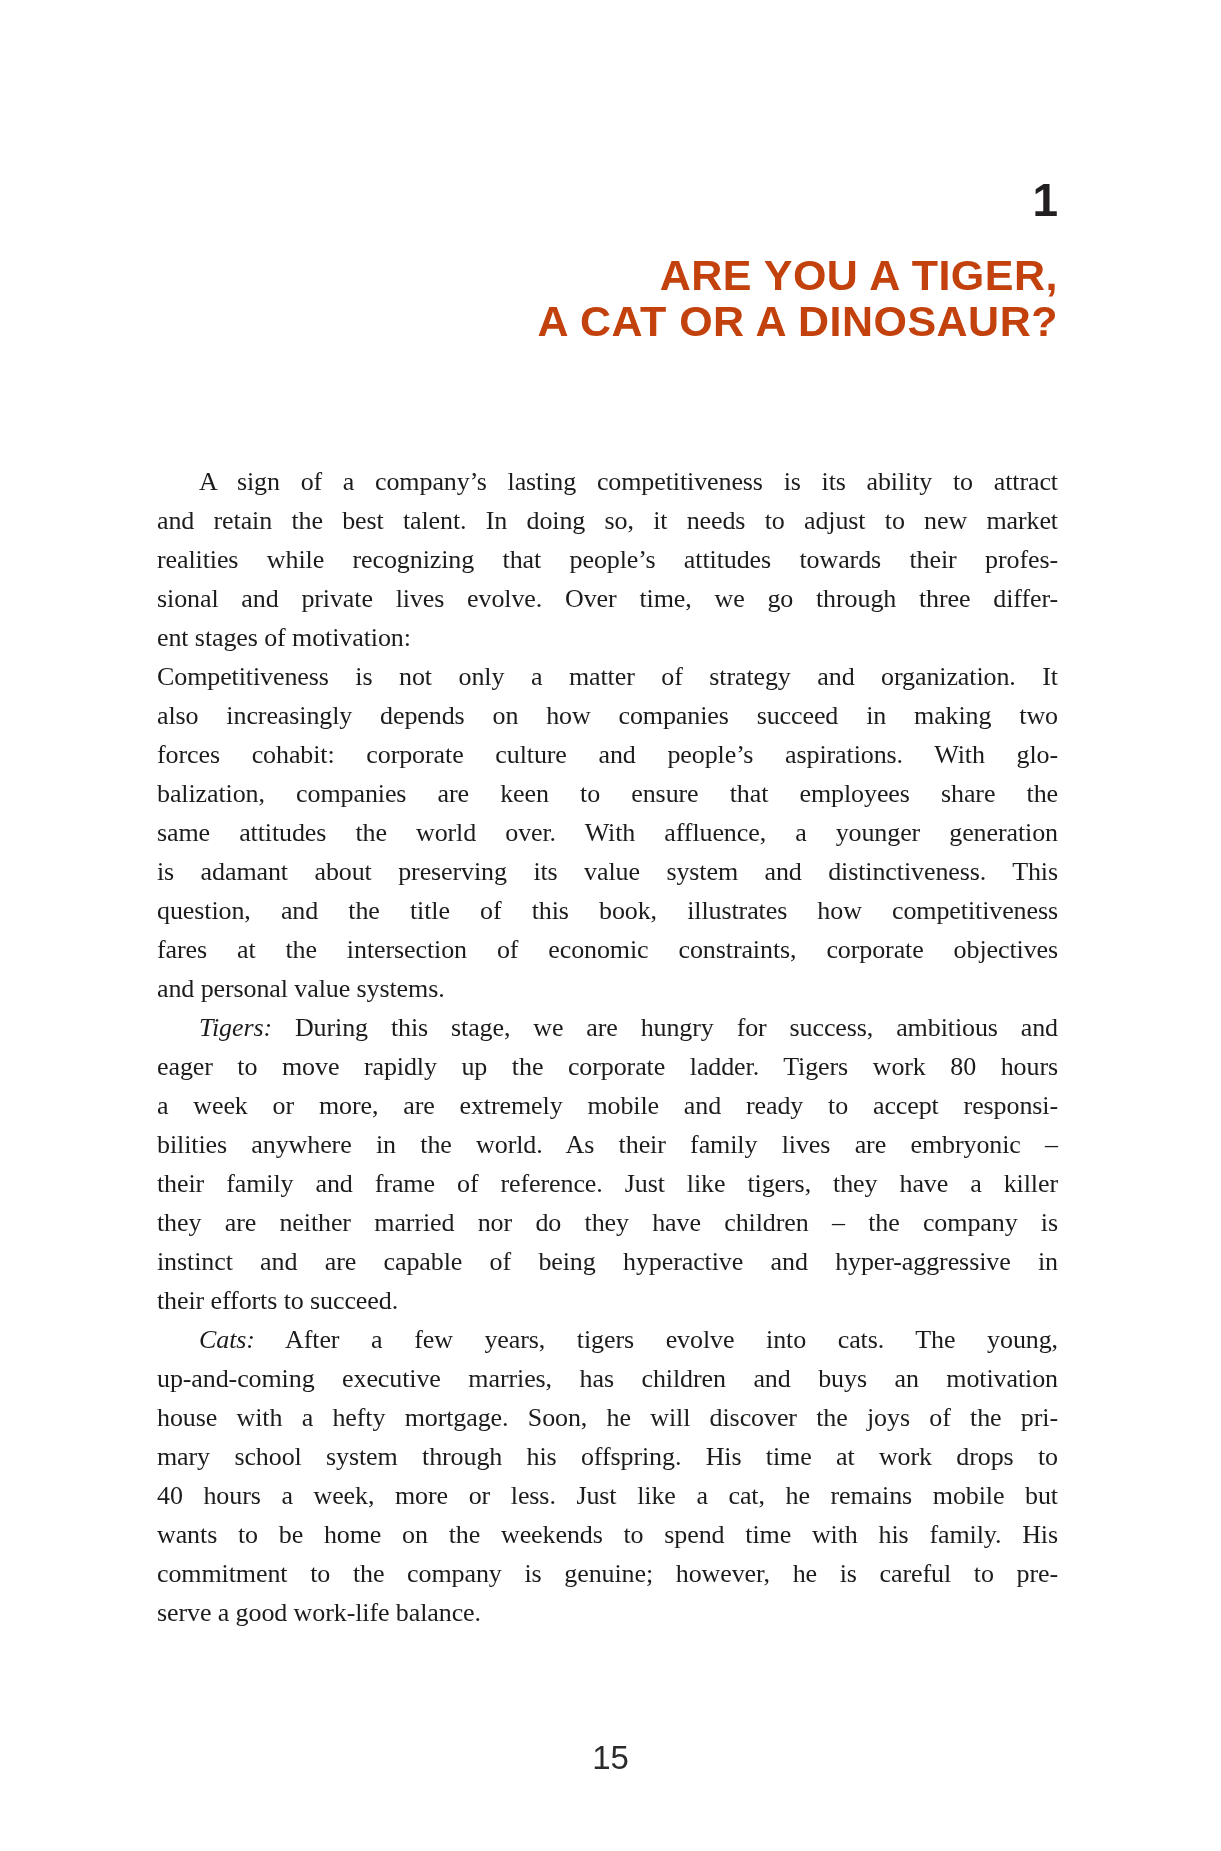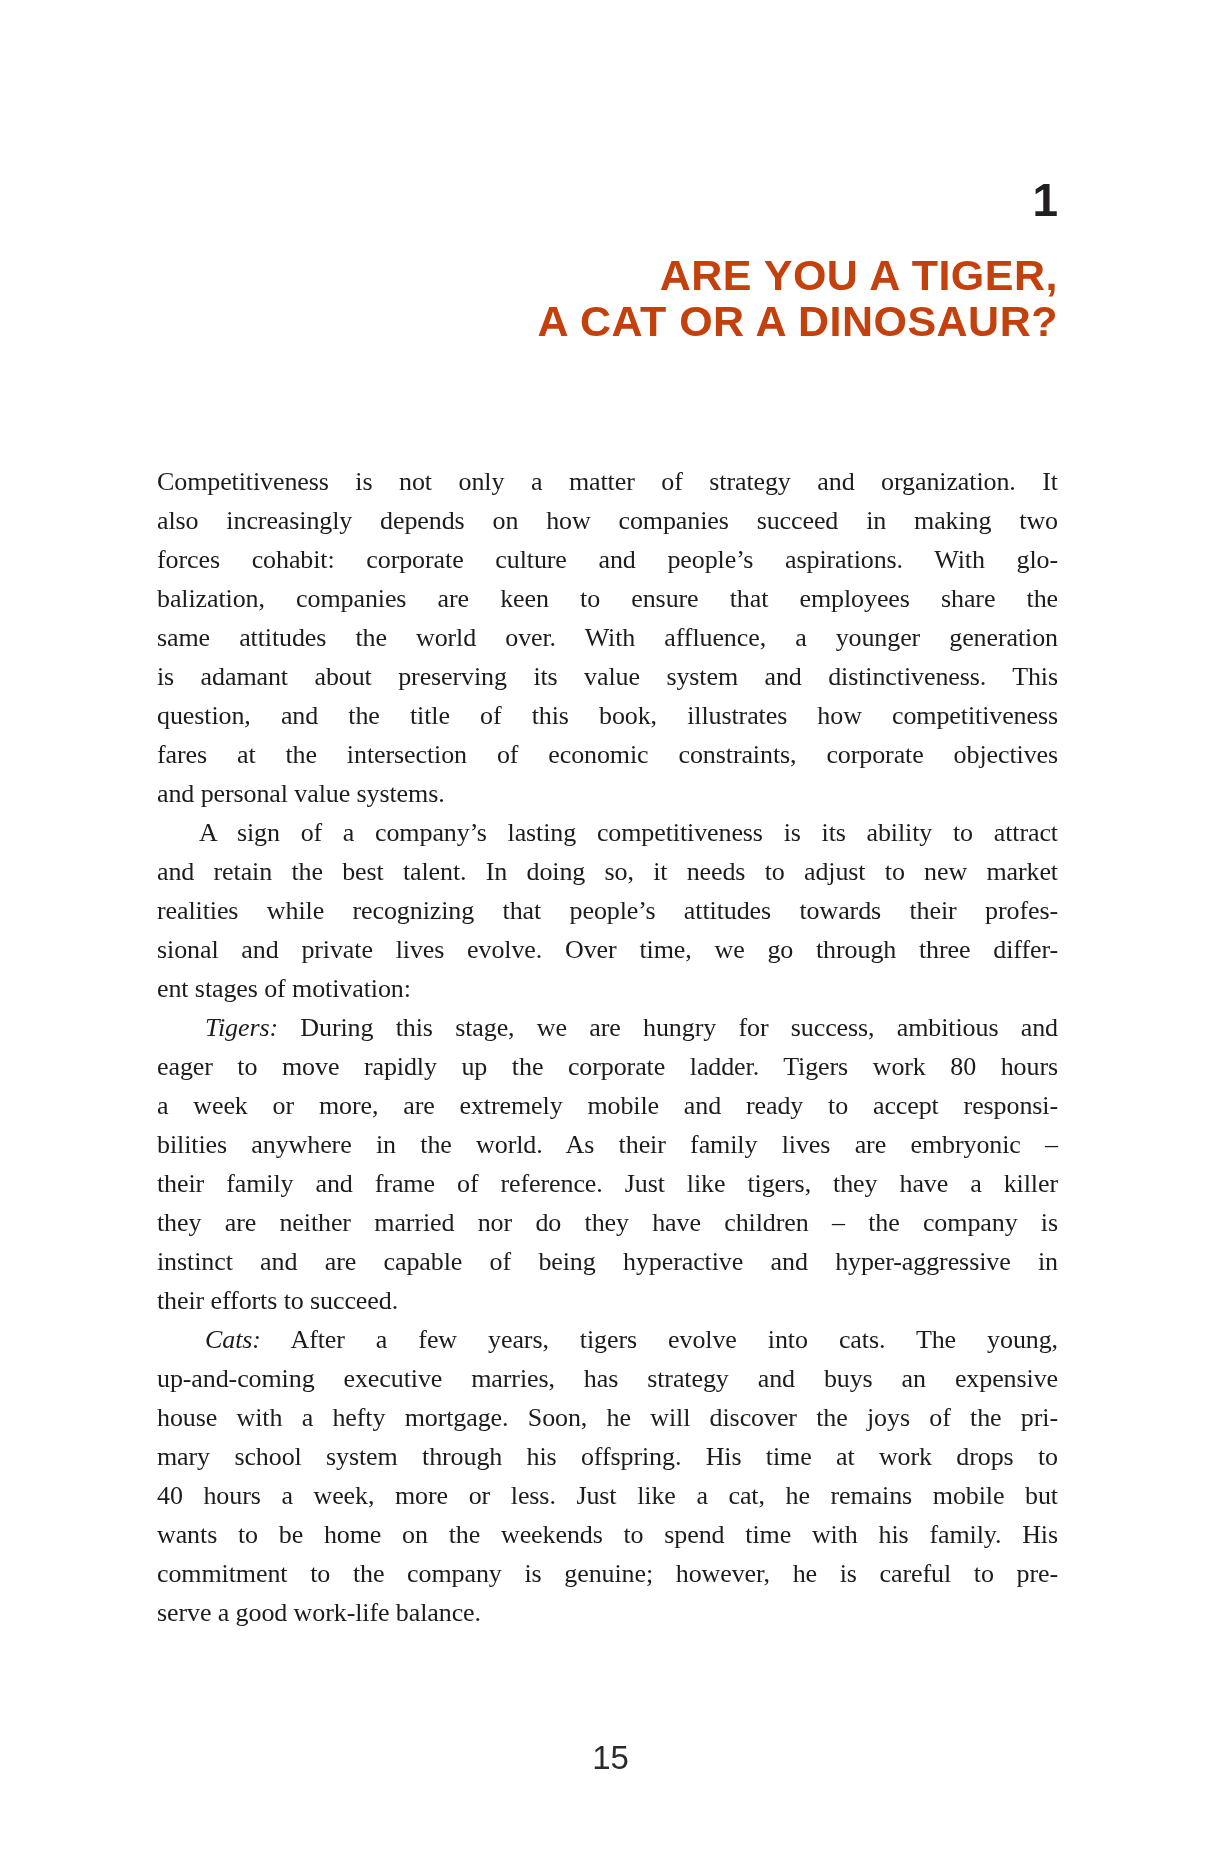--- a/index.html
+++ b/index.html
@@ -46,21 +46,21 @@
     letter-spacing: -0.1px;
     color: #1c1c1c;
   }
   .jline {
     text-align: justify;
     text-align-last: justify;
     height: 39px;
   }
   .jline.last { text-align-last: left; }
   .jline.indent { text-indent: 42px; }
-  .jline em { font-style: italic; margin-left: 6px; }
+  .jline em { font-style: italic; }
   .page-number {
     position: absolute;
     top: 1741px;
     left: 0;
     width: 100%;
     text-align: center;
     font-family: "Liberation Sans", sans-serif;
     font-size: 33px;
     line-height: 1;
     color: #2b2b2b;
@@ -72,50 +72,50 @@
 <div class="page">
   <div class="chapter-number">1</div>
 
   <div class="chapter-title">
     <div>ARE YOU A TIGER,</div>
     <div>A CAT OR A DINOSAUR?</div>
   </div>
 
   <div class="body-text">
       <div class="paragraph">
+        <div class="jline indent">A sign of a company’s lasting competitiveness is its ability to attract</div>
+        <div class="jline">and retain the best talent. In doing so, it needs to adjust to new market</div>
+        <div class="jline">realities while recognizing that people’s attitudes towards their profes-</div>
+        <div class="jline">sional and private lives evolve. Over time, we go through three differ-</div>
+        <div class="jline last">ent stages of motivation:</div>
+      </div>
+      <div class="paragraph">
         <div class="jline">Competitiveness is not only a matter of strategy and organization. It</div>
         <div class="jline">also increasingly depends on how companies succeed in making two</div>
         <div class="jline">forces cohabit: corporate culture and people’s aspirations. With glo-</div>
         <div class="jline">balization, companies are keen to ensure that employees share the</div>
         <div class="jline">same attitudes the world over. With affluence, a younger generation</div>
         <div class="jline">is adamant about preserving its value system and distinctiveness. This</div>
         <div class="jline">question, and the title of this book, illustrates how competitiveness</div>
         <div class="jline">fares at the intersection of economic constraints, corporate objectives</div>
         <div class="jline last">and personal value systems.</div>
-      </div>
-      <div class="paragraph">
-        <div class="jline indent">A sign of a company’s lasting competitiveness is its ability to attract</div>
-        <div class="jline">and retain the best talent. In doing so, it needs to adjust to new market</div>
-        <div class="jline">realities while recognizing that people’s attitudes towards their profes-</div>
-        <div class="jline">sional and private lives evolve. Over time, we go through three differ-</div>
-        <div class="jline last">ent stages of motivation:</div>
       </div>
       <div class="paragraph">
         <div class="jline indent"><em>Tigers:</em> During this stage, we are hungry for success, ambitious and</div>
         <div class="jline">eager to move rapidly up the corporate ladder. Tigers work 80 hours</div>
         <div class="jline">a week or more, are extremely mobile and ready to accept responsi-</div>
         <div class="jline">bilities anywhere in the world. As their family lives are embryonic –</div>
         <div class="jline">their family and frame of reference. Just like tigers, they have a killer</div>
         <div class="jline">they are neither married nor do they have children – the company is</div>
         <div class="jline">instinct and are capable of being hyperactive and hyper-aggressive in</div>
         <div class="jline last">their efforts to succeed.</div>
       </div>
       <div class="paragraph">
         <div class="jline indent"><em>Cats:</em> After a few years, tigers evolve into cats. The young,</div>
-        <div class="jline">up-and-coming executive marries, has strategy and buys an expensive</div>
+        <div class="jline">up-and-coming executive marries, has children and buys an motivation</div>
         <div class="jline">house with a hefty mortgage. Soon, he will discover the joys of the pri-</div>
         <div class="jline">mary school system through his offspring. His time at work drops to</div>
         <div class="jline">40 hours a week, more or less. Just like a cat, he remains mobile but</div>
         <div class="jline">wants to be home on the weekends to spend time with his family. His</div>
         <div class="jline">commitment to the company is genuine; however, he is careful to pre-</div>
         <div class="jline last">serve a good work-life balance.</div>
       </div>
     </div>
 
   <div class="page-number">15</div>

